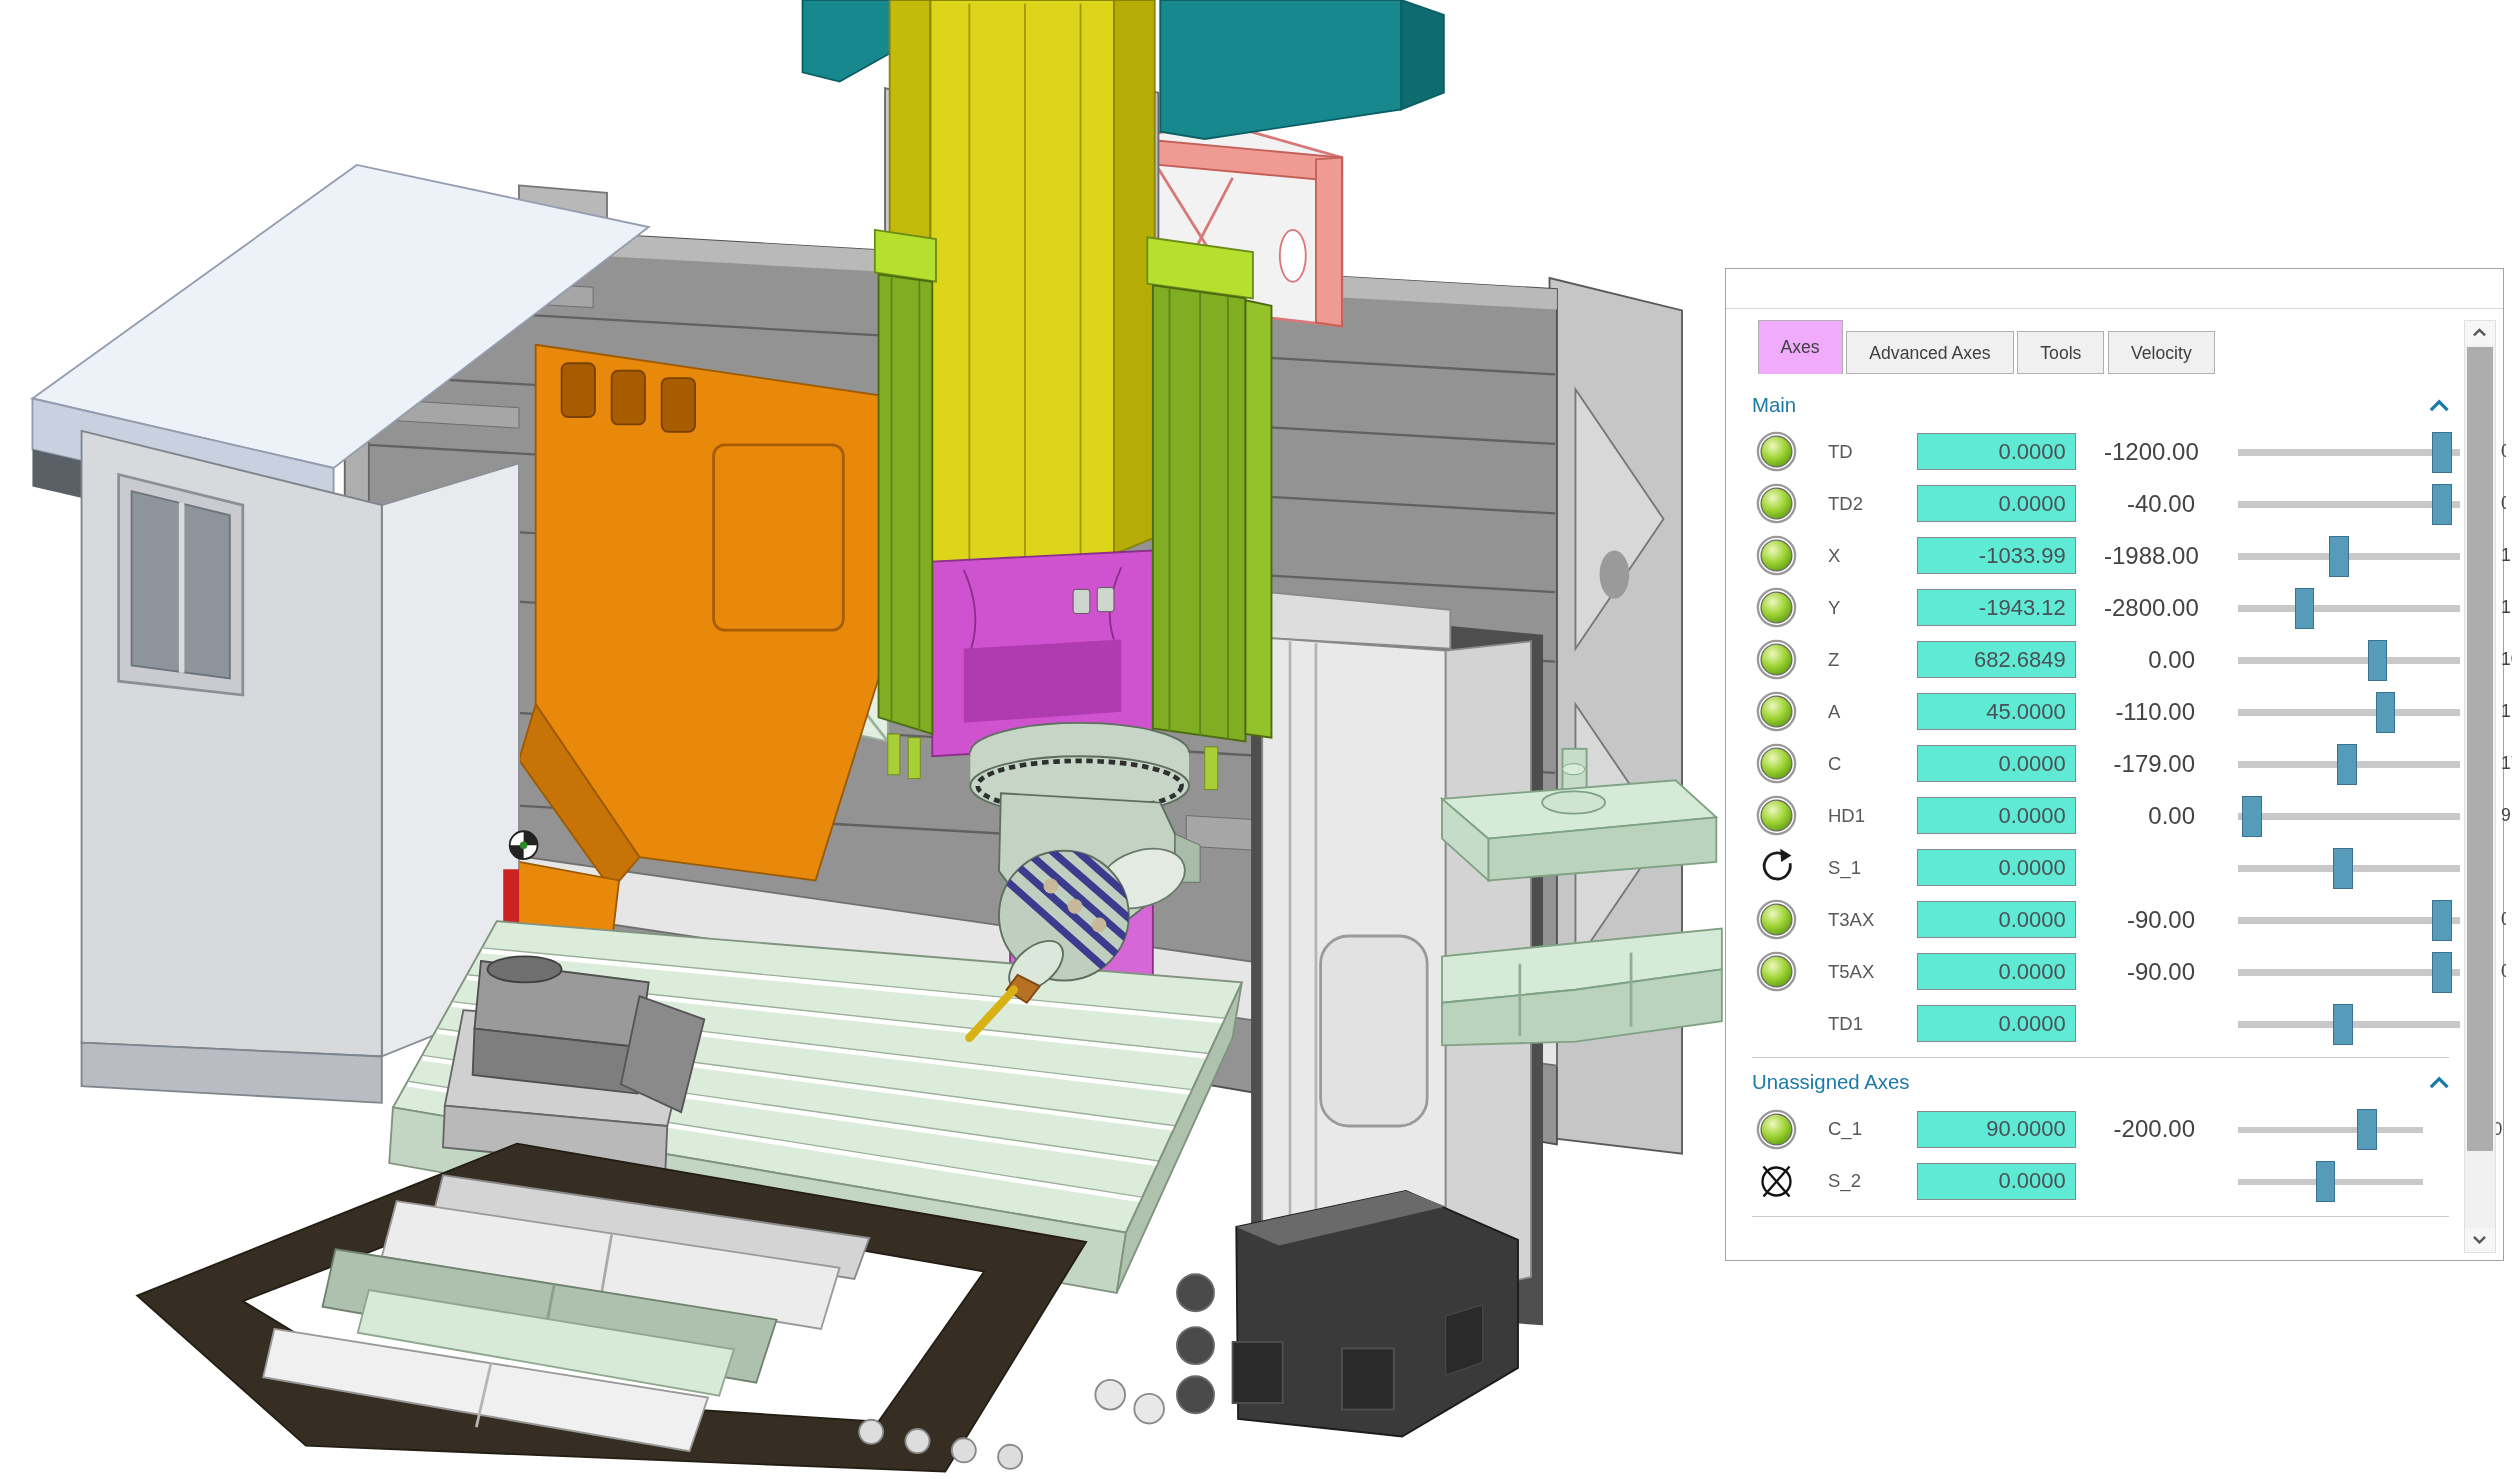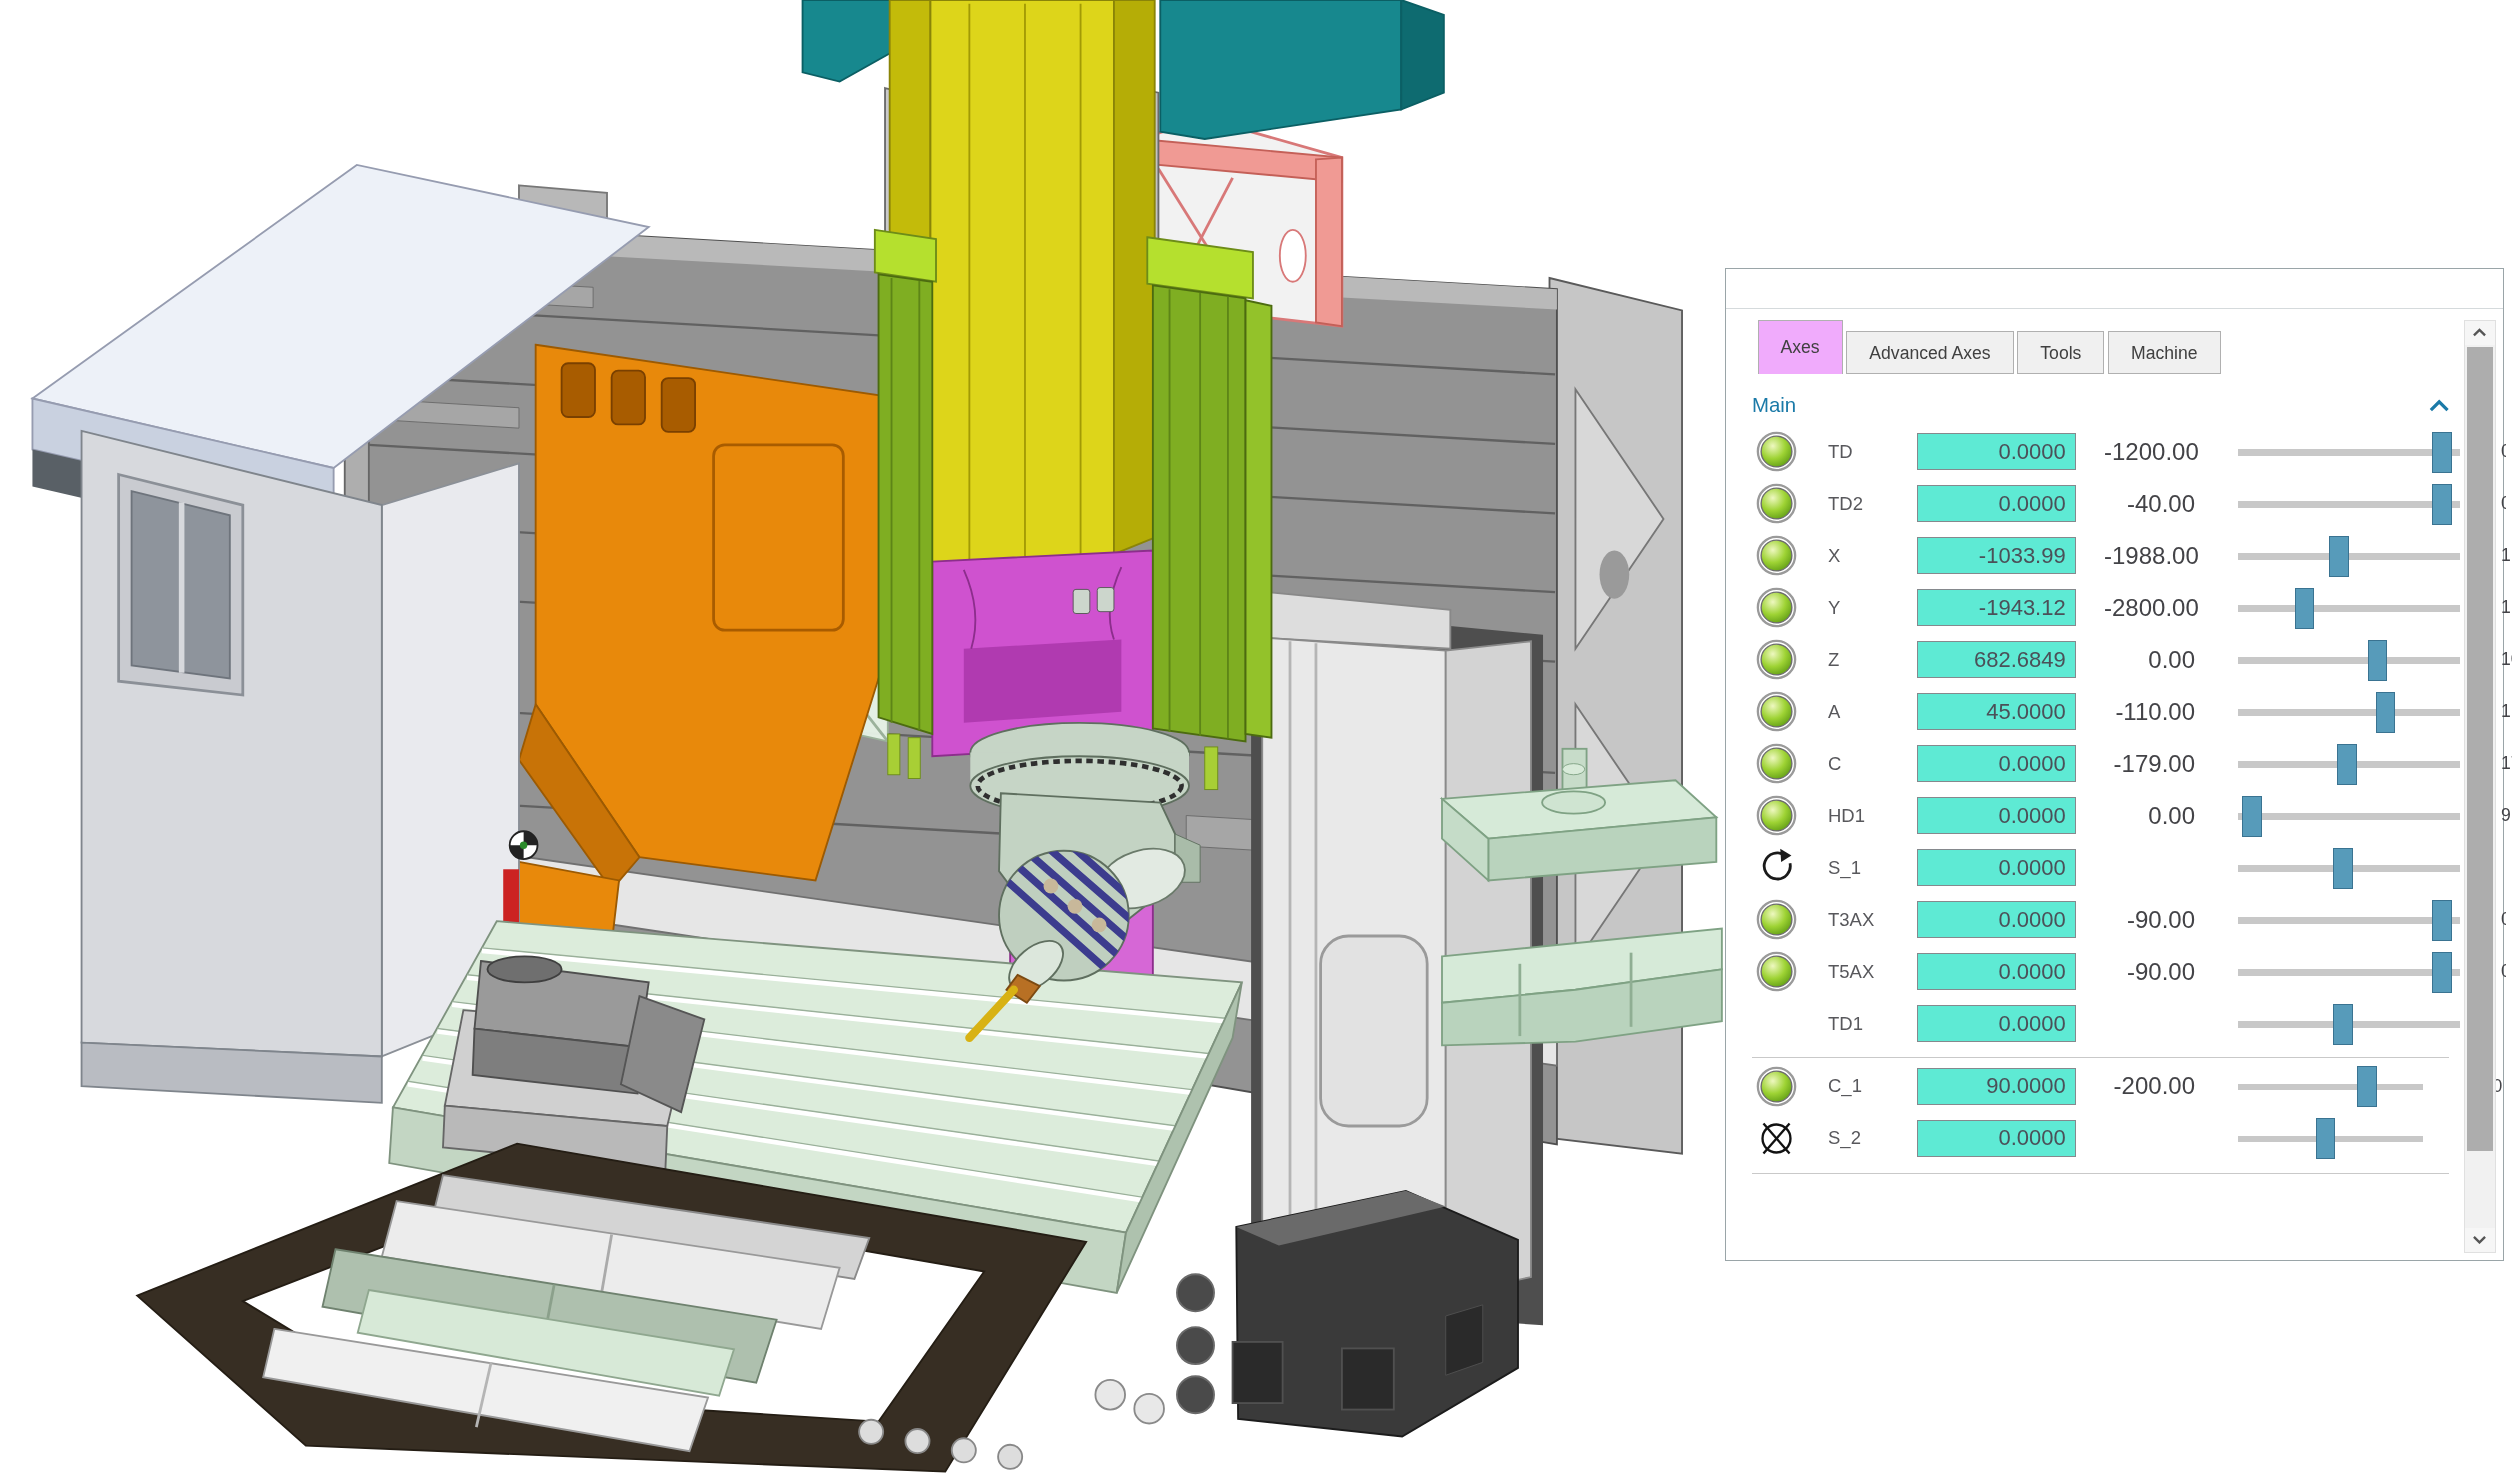--- a/index.html
+++ b/index.html
@@ -304,21 +304,21 @@
   </g>
 </svg>
 </div>
 
 <div class="panel">
   <div class="content">
     <div class="tabs" id="tabs">
         <div class="tab active">Axes</div>
         <div class="tab">Advanced Axes</div>
         <div class="tab">Tools</div>
-        <div class="tab">Machine</div>
+        <div class="tab">Velocity</div>
       </div>
     <div class="groups" id="groups">
         <div class="group">
           <div class="group-header">
             <span class="gname">Main</span>
             <span>
               <svg class="chev" width="20.4" height="13" viewBox="0 0 22 14">
                 <polyline points="2,12 11,3 20,12" fill="none" stroke="#1b7aa8" stroke-width="3.5"></polyline>
               </svg>
             </span>
@@ -505,20 +505,28 @@
             <span class="cell valuebox">0.0000</span>
             <span class="cell minlbl"></span>
             <span class="cell slider">
               <span class="track"></span>
               <span class="thumb" style="left: calc(47% - 9.1px);"></span>
             </span>
             <span class="cell maxlbl" style="width: 37px;"></span>
           </div>
         </div>
         <div class="group with-divider unassigned">
+          <div class="group-header">
+            <span class="gname">Unassigned Axes</span>
+            <span>
+              <svg class="chev" width="20.4" height="13" viewBox="0 0 22 14">
+                <polyline points="2,12 11,3 20,12" fill="none" stroke="#1b7aa8" stroke-width="3.5"></polyline>
+              </svg>
+            </span>
+          </div>
           <div class="axis-row">
             <span class="cell icon">
               <svg width="41" height="41" viewBox="0 0 44 44">
                 <circle cx="22" cy="22" r="20" fill="none" stroke="#9a9a9a" stroke-width="2.5"></circle>
                 <circle cx="22" cy="22" r="16.5" fill="url(#ledg)" stroke="#6d6d6d" stroke-width="1.5"></circle>
               </svg>
             </span>
             <span class="cell albl">C_1</span>
             <span class="cell valuebox">90.0000</span>
             <span class="cell minlbl">-200.00</span>

